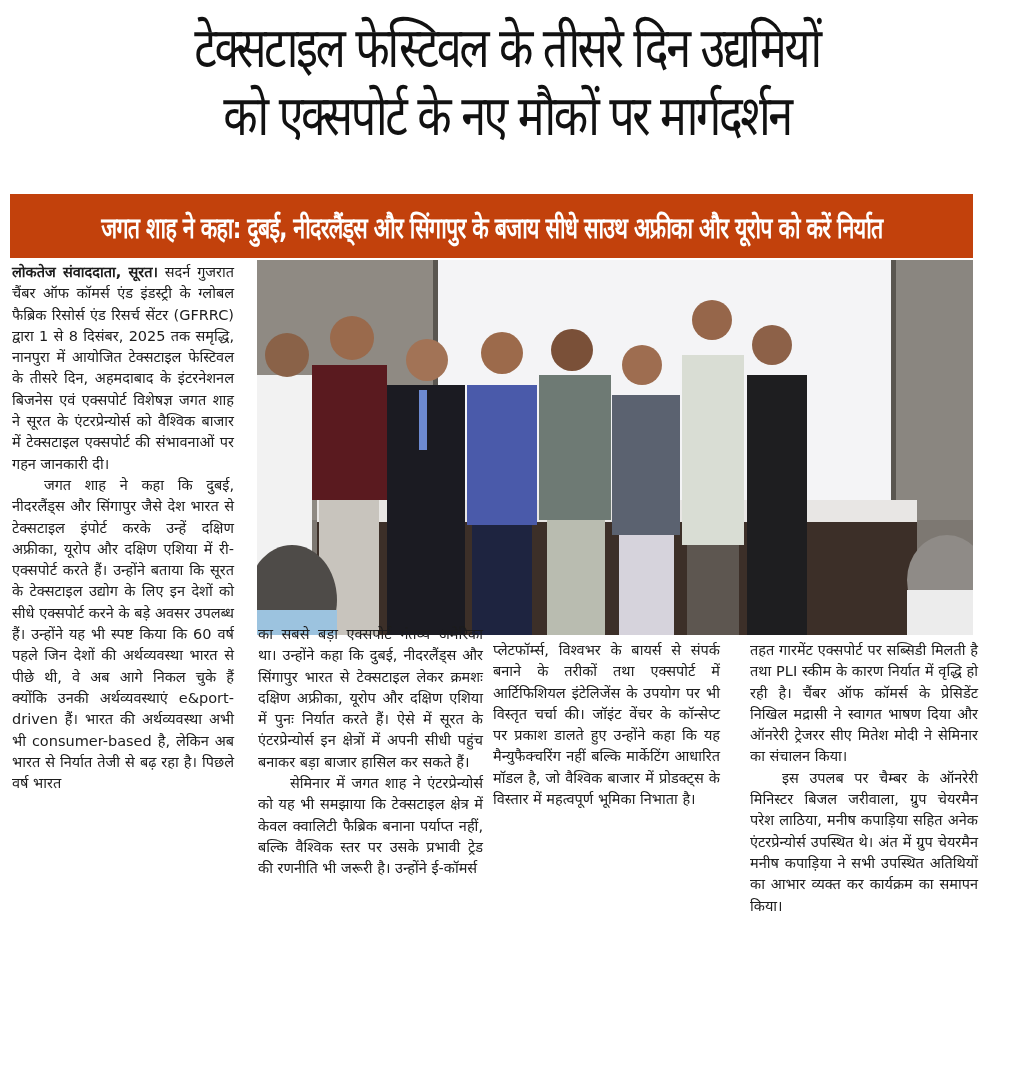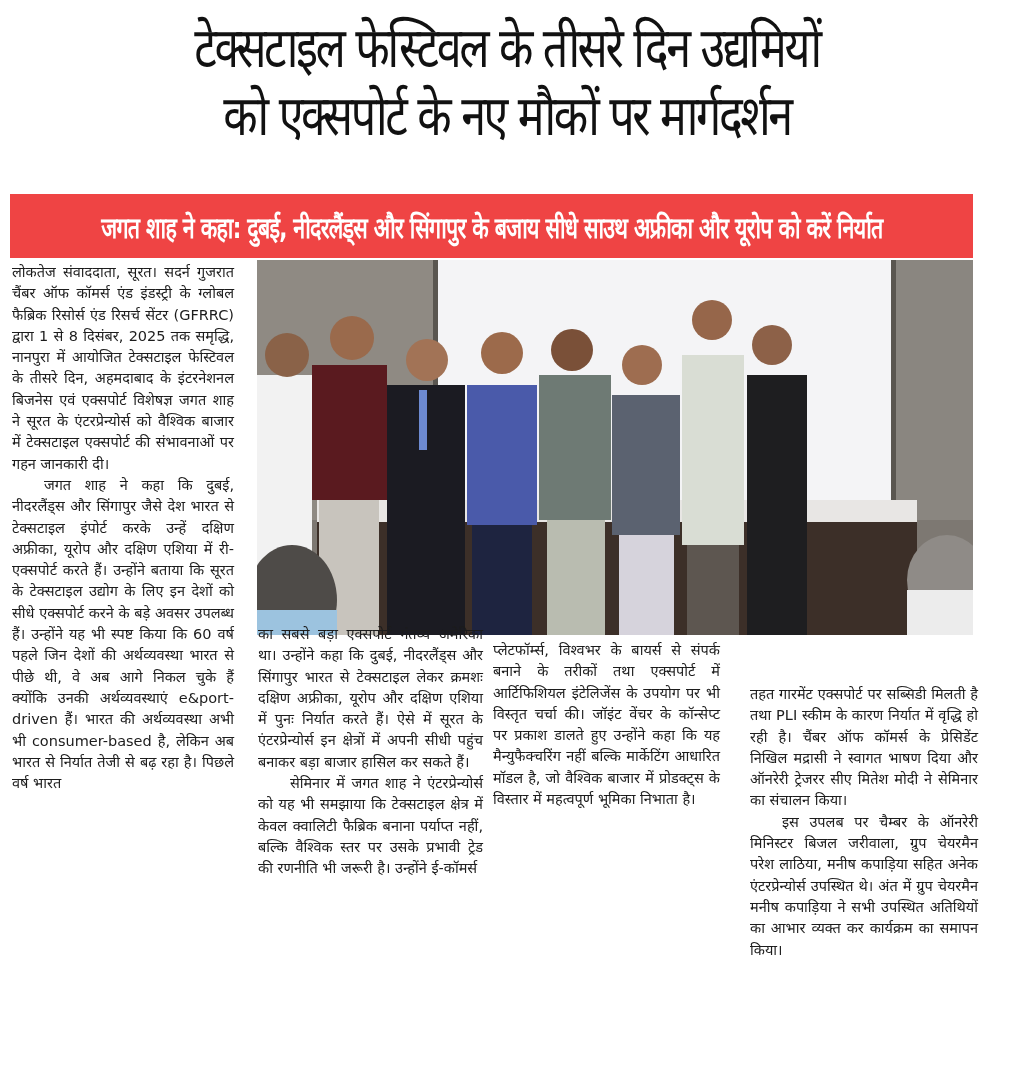--- a/index.html
+++ b/index.html
@@ -1,30 +1,30 @@
 <!DOCTYPE html>
 <html><head>
 <meta charset="utf-8">
 <style>
   html,body{margin:0;padding:0;background:#fff;}
   body{width:1014px;height:1077px;position:relative;overflow:hidden;font-family:"DejaVu Sans",sans-serif;color:#1a1a1a;}
   .headline{position:absolute;left:0;top:18px;width:1014px;text-align:center;font-family:"DejaVu Sans",sans-serif;font-weight:normal;color:#111;line-height:1.08;}
   .headline .l1{display:block;font-size:56px;letter-spacing:-3px;transform:scaleX(0.80);transform-origin:center;white-space:nowrap;}
   .headline .l2{display:block;font-size:56px;letter-spacing:-3px;transform:scaleX(0.80);transform-origin:center;white-space:nowrap;margin-top:8px;}
-  .banner{position:absolute;left:10px;top:194px;width:963px;height:64px;background:#ef4444;display:flex;align-items:center;justify-content:center;overflow:hidden;}
+  .banner{position:absolute;left:10px;top:194px;width:963px;height:64px;background:#c2410c;display:flex;align-items:center;justify-content:center;overflow:hidden;}
   .banner span{color:#fff;font-weight:bold;font-size:29px;white-space:nowrap;transform:scaleX(0.74);transform-origin:center;letter-spacing:-1px;}
   .photo{position:absolute;left:257px;top:260px;width:716px;height:375px;overflow:hidden;background:#6b6763;}
   .col{position:absolute;font-family:"DejaVu Sans",sans-serif;font-size:14.5px;line-height:21.3px;text-align:justify;color:#1c1c1c;}
   .col p{margin:0;text-indent:0;}
   .col p.ind{text-indent:2.2em;}
-  .dateline{font-weight:normal;}
+  .dateline{font-weight:bold;}
   .c1{left:12px;top:262px;width:222px;}
   .c2{left:258px;top:624px;width:225px;}
   .c3{left:493px;top:640px;width:227px;}
-  .c4{left:750px;top:640px;width:228px;margin-top:44px;}
+  .c4{left:750px;top:640px;width:228px;}
 </style>
 </head>
 <body>
 
 <div class="headline">
   <span class="l1">टेक्सटाइल फेस्टिवल के तीसरे दिन उद्यमियों</span>
   <span class="l2">को एक्सपोर्ट के नए मौकों पर मार्गदर्शन</span>
 </div>
 
 <div class="banner">

